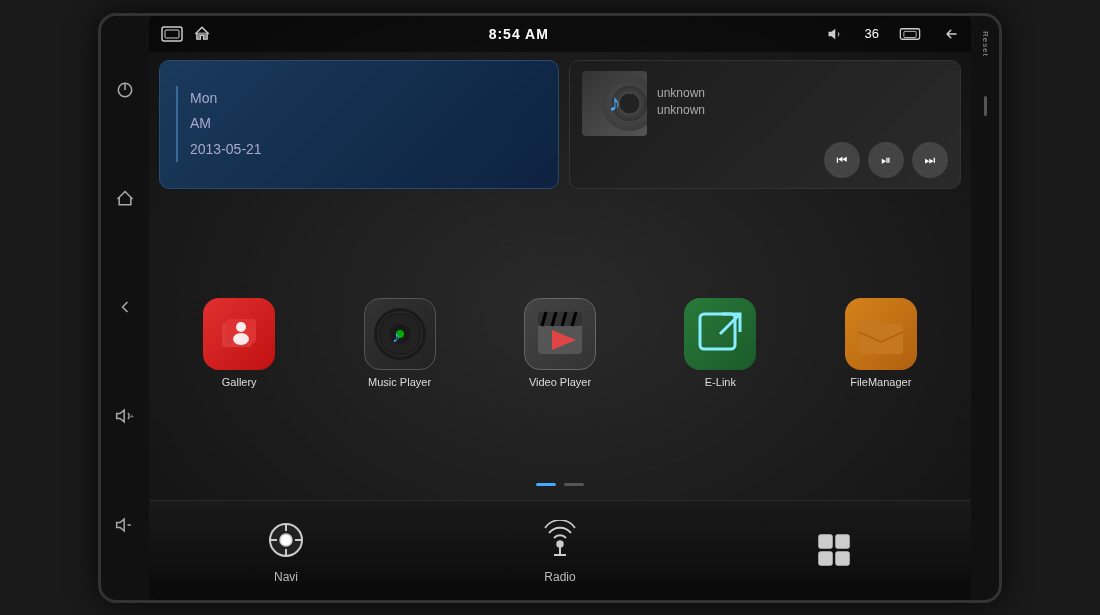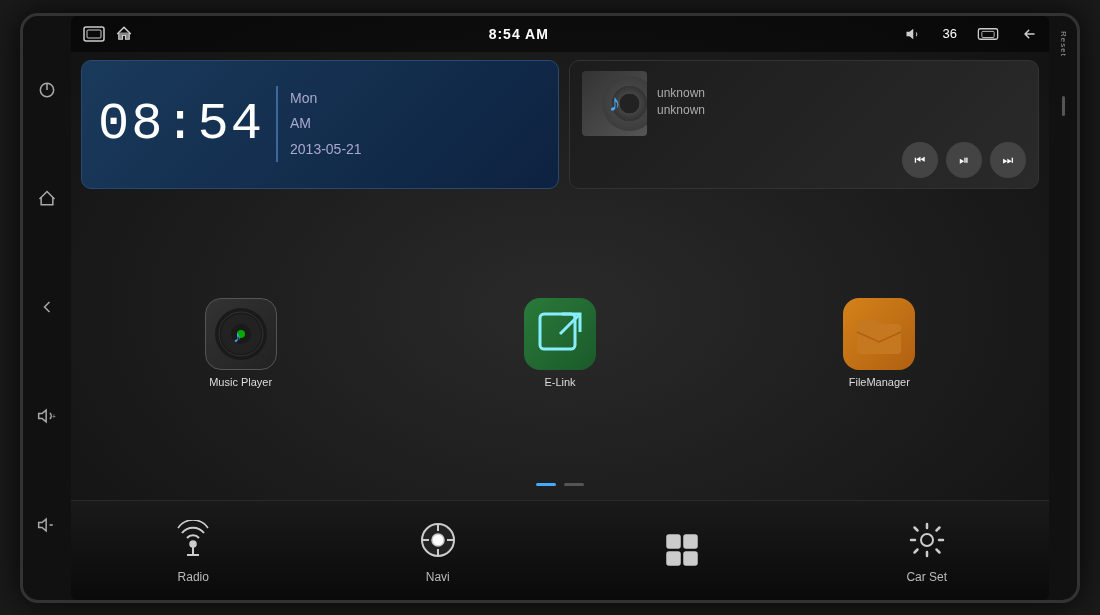--- a/index.html
+++ b/index.html
@@ -8,21 +8,21 @@
       height: 615px;
       background: #1a1a1a;
       display: flex;
       align-items: center;
       justify-content: center;
       font-family: 'Arial', sans-serif;
       overflow: hidden;
     }
 
     .device-frame {
-      width: 1060px;
+      width: 904px;
       height: 590px;
       background: #111;
       border-radius: 18px;
       border: 3px solid #333;
       display: flex;
       position: relative;
       box-shadow: 0 0 30px rgba(0,0,0,0.8);
     }
 
     
@@ -377,21 +377,20 @@
 
         <svg width="18" height="16" viewBox="0 0 24 20">
           <path d="M20 10H8M8 10l5-5M8 10l5 5" stroke="#ccc" stroke-width="2" fill="none" stroke-linecap="round"></path>
         </svg>
       </div>
     </div>
 
     <div class="widgets-area">
 
       <div class="clock-widget">
-        <div class="clock-time">08:54</div>
         <div class="clock-info">
           <div>Mon</div>
           <div>AM</div>
           <div>2013-05-21</div>
         </div>
       </div>
 
       <div class="media-widget">
         <div class="media-top">
           <div class="media-album-art">
@@ -408,37 +407,67 @@
           <div class="media-ctrl-btn">⏯</div>
           <div class="media-ctrl-btn">⏭</div>
         </div>
       </div>
 
     </div>
 
     <div class="apps-grid">
       <div class="apps-row">
 
+        <div class="app-item">
+          <div class="app-icon icon-gallery">
+            <svg width="50" height="50" viewBox="0 0 50 50">
+
+              <rect x="8" y="14" width="30" height="24" rx="3" fill="#d44" opacity="0.7"></rect>
+              <rect x="12" y="10" width="30" height="24" rx="3" fill="#dd3333"></rect>
+
+              <circle cx="27" cy="18" r="5" fill="#fff" opacity="0.9"></circle>
+              <ellipse cx="27" cy="30" rx="8" ry="6" fill="#fff" opacity="0.9"></ellipse>
+            </svg>
+          </div>
+          <span class="app-label">Gallery</span>
+        </div>
 
         <div class="app-item">
           <div class="app-icon icon-music">
             <svg width="60" height="60" viewBox="0 0 60 60">
               <circle cx="30" cy="30" r="26" fill="#1a1a1a"></circle>
               <circle cx="30" cy="30" r="20" fill="#222"></circle>
               <circle cx="30" cy="30" r="10" fill="#1a1a1a"></circle>
               <circle cx="30" cy="30" r="4" fill="#0a0"></circle>
 
               <circle cx="30" cy="30" r="22" fill="none" stroke="#333" stroke-width="1"></circle>
 
               <text x="22" y="38" font-size="16" fill="#4af" font-family="Arial">♪</text>
             </svg>
           </div>
           <span class="app-label">Music Player</span>
         </div>
 
+        <div class="app-item">
+          <div class="app-icon icon-video">
+            <svg width="60" height="60" viewBox="0 0 60 60">
+
+              <rect x="8" y="18" width="44" height="32" rx="4" fill="#555"></rect>
+              <rect x="8" y="8" width="44" height="14" rx="2" fill="#333"></rect>
+
+              <line x1="16" y1="8" x2="12" y2="22" stroke="#000" stroke-width="3"></line>
+              <line x1="26" y1="8" x2="22" y2="22" stroke="#000" stroke-width="3"></line>
+              <line x1="36" y1="8" x2="32" y2="22" stroke="#000" stroke-width="3"></line>
+              <line x1="46" y1="8" x2="42" y2="22" stroke="#000" stroke-width="3"></line>
+
+              <polygon points="22,26 22,46 46,36" fill="#e44" opacity="0.9"></polygon>
+            </svg>
+          </div>
+          <span class="app-label">Video Player</span>
+        </div>
 
         <div class="app-item">
           <div class="app-icon icon-elink">
             <svg width="60" height="60" viewBox="0 0 60 60">
 
               <rect x="10" y="10" width="35" height="35" rx="4" fill="none" stroke="#8ef" stroke-width="3"></rect>
               <path d="M32 10 L50 10 L50 28" fill="none" stroke="#8ef" stroke-width="3"></path>
               <line x1="30" y1="30" x2="50" y2="10" stroke="#8ef" stroke-width="3"></line>
             </svg>
           </div>
@@ -461,75 +490,65 @@
       </div>
 
       <div class="pagination">
         <div class="dot active"></div>
         <div class="dot"></div>
       </div>
 
     </div>
 
     <div class="bottom-nav">
-
-      <div class="nav-item">
-        <div class="nav-icon-wrap">
-          <svg viewBox="0 0 40 40">
-
-            <circle cx="20" cy="24" r="3" fill="#ccc"></circle>
-            <path d="M14 18 A8 8 0 0 1 26 18" stroke="#ccc" stroke-width="2" fill="none"></path>
-            <path d="M9 13 A14 14 0 0 1 31 13" stroke="#ccc" stroke-width="2" fill="none"></path>
-            <path d="M5 8 A18 18 0 0 1 35 8" stroke="#ccc" stroke-width="1.5" fill="none"></path>
-
-            <line x1="20" y1="27" x2="20" y2="35" stroke="#ccc" stroke-width="2"></line>
-            <line x1="14" y1="35" x2="26" y2="35" stroke="#ccc" stroke-width="2"></line>
-          </svg>
-        </div>
-        <span class="nav-label">Radio</span>
-      </div>
 
       <div class="nav-item">
         <div class="nav-icon-wrap">
           <svg viewBox="0 0 40 40">
             <circle cx="20" cy="20" r="16" stroke="#ccc" stroke-width="2" fill="#222"></circle>
             <circle cx="20" cy="20" r="6" fill="#fff"></circle>
             <path d="M20 4 L20 11" stroke="#ccc" stroke-width="2"></path>
             <path d="M20 29 L20 36" stroke="#ccc" stroke-width="2"></path>
             <path d="M4 20 L11 20" stroke="#ccc" stroke-width="2"></path>
             <path d="M29 20 L36 20" stroke="#ccc" stroke-width="2"></path>
 
           </svg>
         </div>
         <span class="nav-label">Navi</span>
       </div>
 
       <div class="nav-item">
         <div class="nav-icon-wrap">
           <svg viewBox="0 0 40 40">
 
+            <circle cx="20" cy="24" r="3" fill="#ccc"></circle>
+            <path d="M14 18 A8 8 0 0 1 26 18" stroke="#ccc" stroke-width="2" fill="none"></path>
+            <path d="M9 13 A14 14 0 0 1 31 13" stroke="#ccc" stroke-width="2" fill="none"></path>
+            <path d="M5 8 A18 18 0 0 1 35 8" stroke="#ccc" stroke-width="1.5" fill="none"></path>
+
+            <line x1="20" y1="27" x2="20" y2="35" stroke="#ccc" stroke-width="2"></line>
+            <line x1="14" y1="35" x2="26" y2="35" stroke="#ccc" stroke-width="2"></line>
+          </svg>
+        </div>
+        <span class="nav-label">Radio</span>
+      </div>
+
+      <div class="nav-item">
+        <div class="nav-icon-wrap">
+          <svg viewBox="0 0 40 40">
+
             <rect x="5" y="5" width="13" height="13" rx="2" fill="#ccc"></rect>
             <rect x="22" y="5" width="13" height="13" rx="2" fill="#ccc"></rect>
             <rect x="5" y="22" width="13" height="13" rx="2" fill="#ccc"></rect>
             <rect x="22" y="22" width="13" height="13" rx="2" fill="#ccc"></rect>
           </svg>
         </div>
       </div>
 
 
-      <div class="nav-item">
-        <div class="nav-icon-wrap">
-          <svg viewBox="0 0 40 40">
-
-            <circle cx="20" cy="20" r="6" stroke="#ccc" stroke-width="2" fill="none"></circle>
-            <path d="M20 4 L20 8 M20 32 L20 36 M4 20 L8 20 M32 20 L36 20 M7.5 7.5 L10.5 10.5 M29.5 29.5 L32.5 32.5 M32.5 7.5 L29.5 10.5 M10.5 29.5 L7.5 32.5" stroke="#ccc" stroke-width="2.5" stroke-linecap="round"></path>
-          </svg>
-        </div>
-        <span class="nav-label">Car Set</span>
-      </div>
 
     </div>
   </div>
 
   <div class="right-panel">
     <span class="right-label">Reset</span>
     <div style="width:3px;height:20px;background:#555;border-radius:2px;margin-top:20px;"></div>
   </div>
 
 </div>

